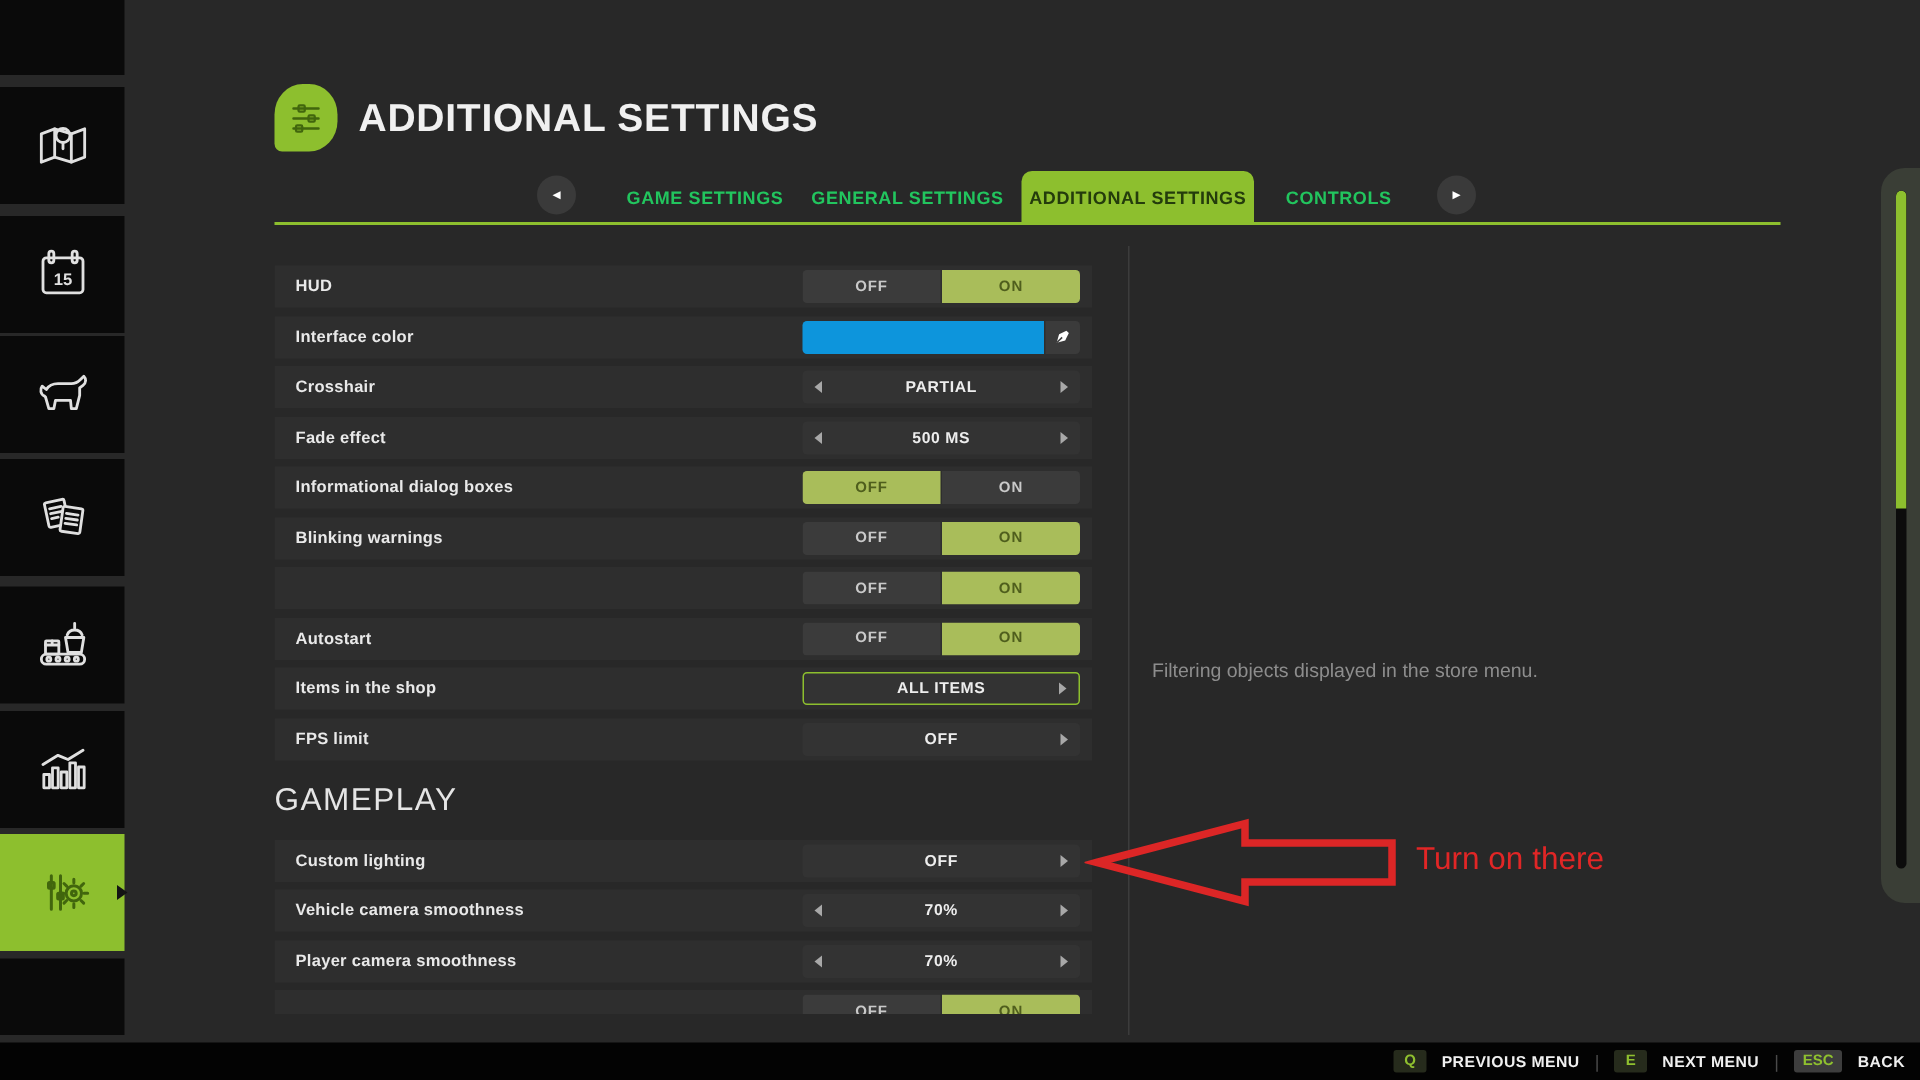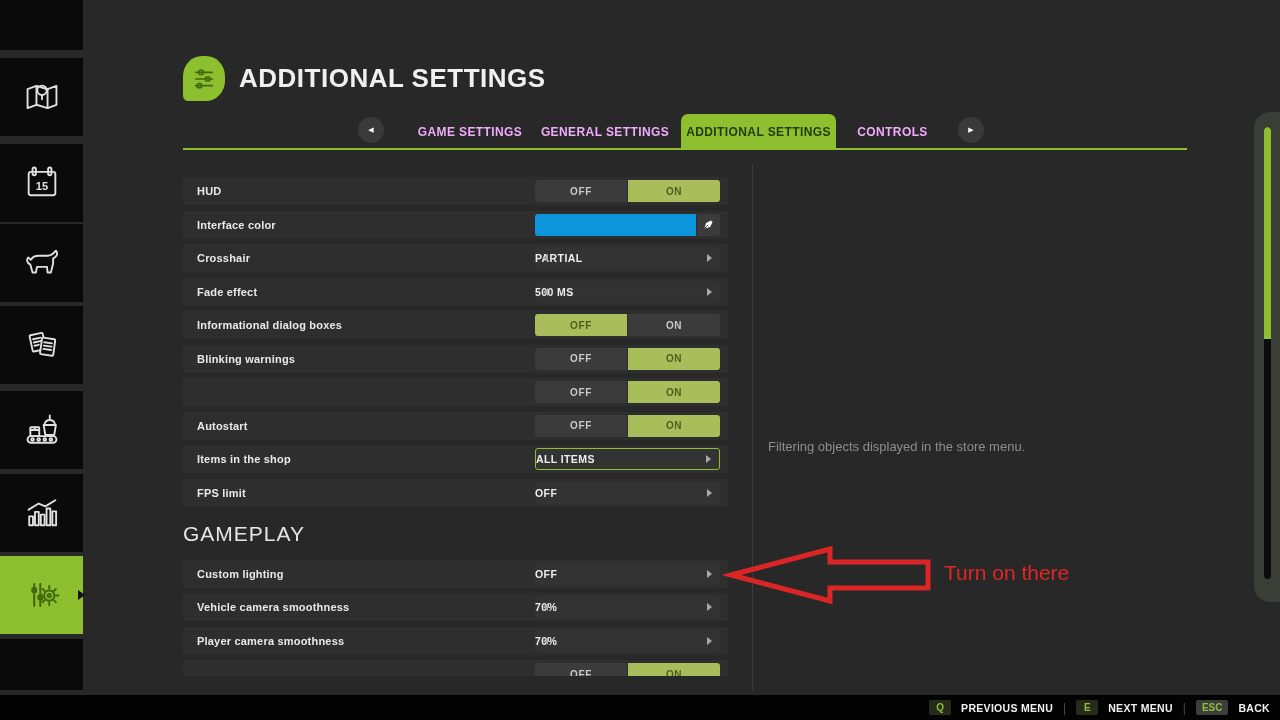--- a/index.html
+++ b/index.html
@@ -22,40 +22,40 @@
   .title-icon{width:42px;height:45px;background:#8dbf2e;border-radius:45% 45% 45% 12%;
         display:flex;align-items:center;justify-content:center;}
   .page-title{font-size:26px;font-weight:600;color:#f0f0f0;letter-spacing:.5px;}
   
   .tabbar{position:absolute;left:183px;top:114px;width:1004px;height:36px;}
   .underline{position:absolute;left:183px;top:147.5px;width:1004px;height:2.5px;background:#8dbf2e;}
   .pager{position:absolute;top:3px;width:26px;height:26px;border-radius:50%;background:#3a3a3a;
         display:flex;align-items:center;justify-content:center;color:#fff;font-size:7px;cursor:pointer;}
   .pager.left{left:175px;} .pager.right{left:775px;}
   .tab{position:absolute;top:0;height:36px;display:flex;align-items:center;justify-content:center;
-        font-size:12px;font-weight:700;color:#f0abfc;letter-spacing:.4px;cursor:pointer;}
+        font-size:12px;font-weight:700;color:#22c55e;letter-spacing:.4px;cursor:pointer;}
   .tab.t0{left:227px;width:120px;}
   .tab.t1{left:357px;width:130px;}
   .tab.t2{left:498px;width:155px;height:35.5px;background:#8dbf2e;color:#243c0c;border-radius:7px 7px 0 0;}
   .tab.t3{left:662px;width:95px;}
   
   .list-viewport{position:absolute;left:183px;top:172px;width:545px;height:504px;overflow:hidden;padding-top:5px;box-sizing:border-box;}
   .row{position:relative;width:545px;height:28px;margin-bottom:5.5px;background:#2e2e2e;}
   .row .lbl{position:absolute;left:14px;top:0;height:28px;display:flex;align-items:center;
         font-size:11px;font-weight:700;color:#e9e9e9;letter-spacing:.2px;}
   .ctrl{position:absolute;left:352px;top:3px;width:185px;height:22px;}
   
   .toggle{display:flex;width:100%;height:100%;border-radius:3px;overflow:hidden;cursor:pointer;}
   .half{flex:1;display:flex;align-items:center;justify-content:center;
         font-size:10px;font-weight:700;letter-spacing:.6px;background:#3b3b3b;color:#c9c9c9;}
   .half.on-side{margin-left:1px;}
   .half.active{background:#a9bd5a;color:#4f5e1d;}
   
   .selector{position:relative;width:100%;height:100%;background:#333333;border-radius:3px;
-        display:flex;align-items:center;
+        display:flex;align-items:center;justify-content:center;
         font-size:10.5px;font-weight:700;color:#ededed;letter-spacing:.4px;cursor:pointer;box-sizing:border-box;}
   .selector.focused{border:1.5px solid #8dbf2e;}
   .arr{position:absolute;top:50%;transform:translateY(-50%);width:0;height:0;cursor:pointer;}
   .arr.l{left:8px;border-top:4px solid transparent;border-bottom:4px solid transparent;border-right:5px solid #a8a8a8;}
   .arr.r{right:8px;border-top:4px solid transparent;border-bottom:4px solid transparent;border-left:5px solid #a8a8a8;}
   
   .colorctl{display:flex;width:100%;height:100%;gap:1px;cursor:pointer;}
   .colorbar{flex:1;border-radius:3px 0 0 3px;}
   .pickerbox{width:23px;background:#3b3b3b;border-radius:0 3px 3px 0;
         display:flex;align-items:center;justify-content:center;}

